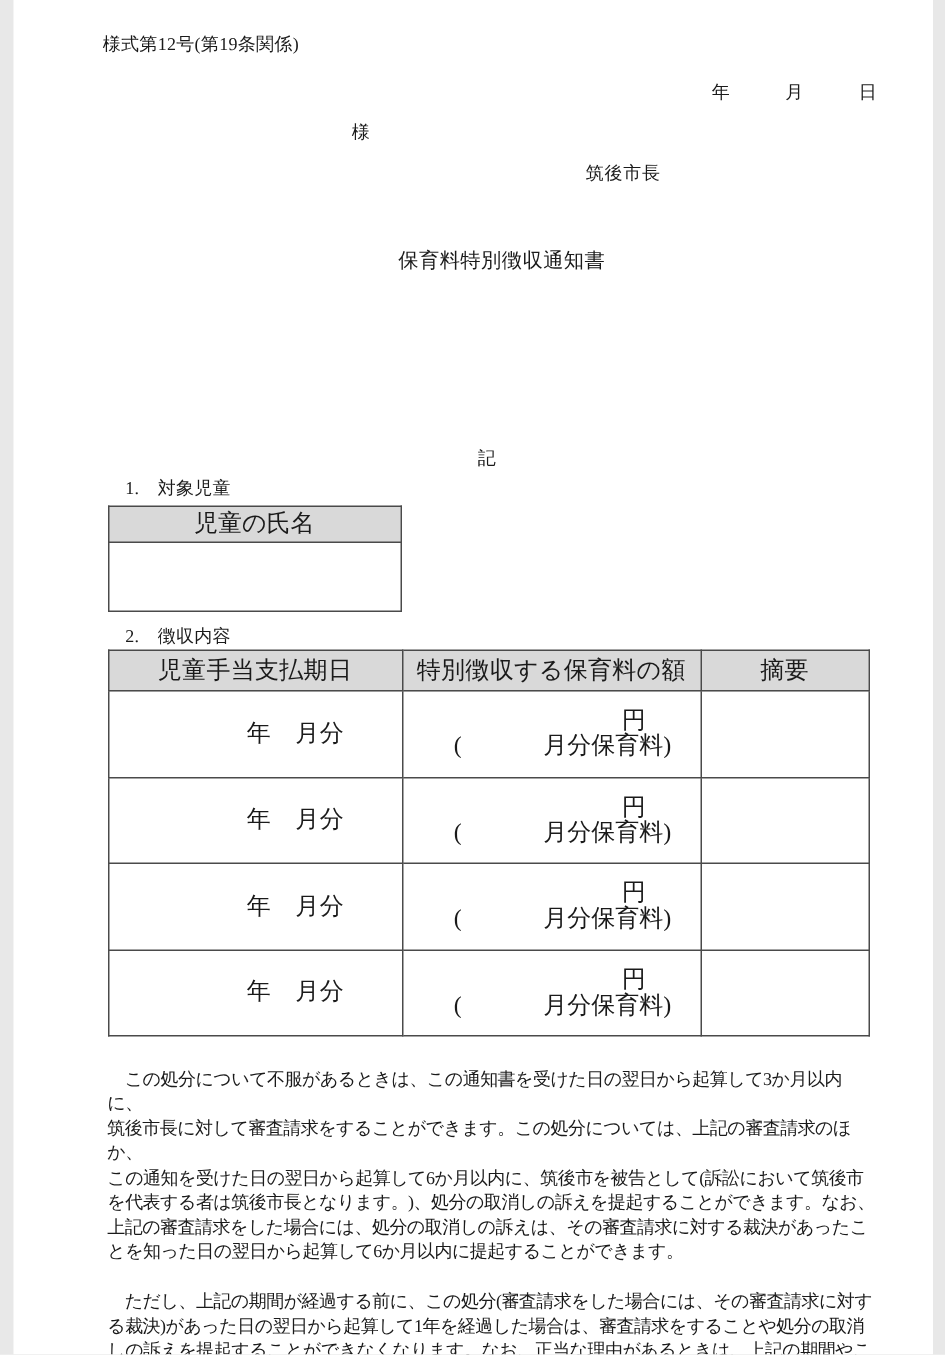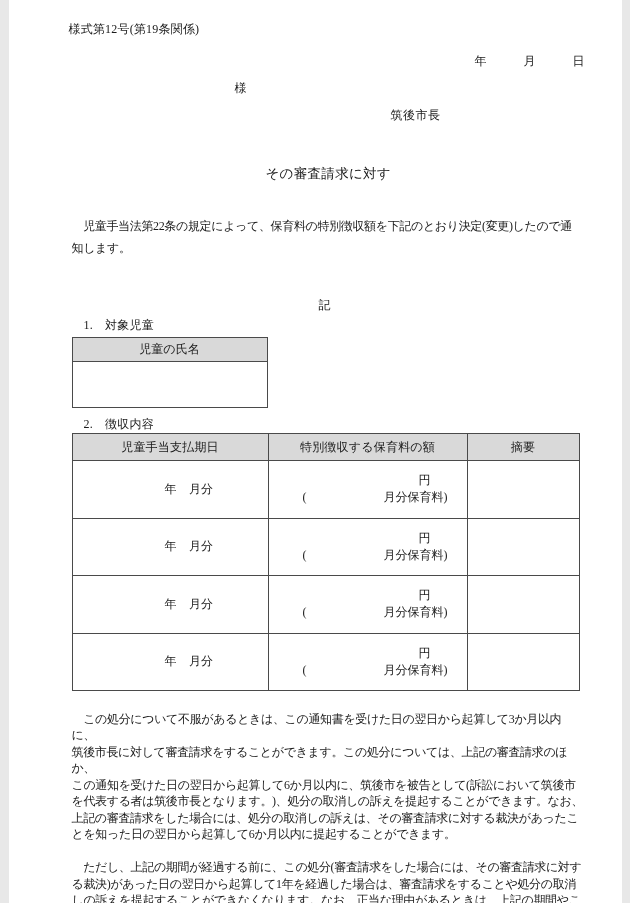--- a/index.html
+++ b/index.html
@@ -32,21 +32,21 @@
     text-align:left;
   }
 
   .record-marker{left:63px;top:297px;width:506px;text-align:center;}
 
   .sec-heading{left:63px;letter-spacing:0.2px;margin-left:12px;}
   .sec1{top:317px;}
   .sec2{top:416px;}
 
   table{border-collapse:collapse;table-layout:fixed;}
-  th,td{border:1px solid #4a4a4a;padding:0;font-weight:normal;font-size:12px;color:#1a1a1a;}
+  th,td{border:1px solid #4a4a4a;padding:0;font-weight:normal;font-size:16px;color:#1a1a1a;}
   th{background:#d9d9d9;text-align:center;}
 
   .child-table{left:63px;top:337px;}
   .child-table table{width:196px;}
   .child-table th{height:23px;}
   .child-table td{height:45px;}
 
   .collection-table{left:63px;top:433px;}
   .collection-table table{width:507px;}
   .collection-table th{height:26px;letter-spacing:0.2px;}
@@ -76,24 +76,22 @@
   <div class="abs date-line">
     <span>年</span>
     <span>月</span>
     <span>日</span>
   </div>
 
   <div class="abs addressee">様</div>
 
   <div class="abs sender">筑後市長</div>
 
-  <div class="abs doc-title">その審査請求に対す</div>
+  <div class="abs doc-title">保育料特別徴収通知書</div>
 
-  <div class="abs intro">　児童手当法第22条の規定によって、保育料の特別徴収額を下記のとおり決定(変更)したので通
-知します。</div>
 
   <div class="abs record-marker">記</div>
 
   <div class="abs sec-heading sec1">1.　対象児童</div>
 
   <div class="abs child-table">
     <table>
       <tbody>
           <tr>
         <th>児童の氏名</th>

